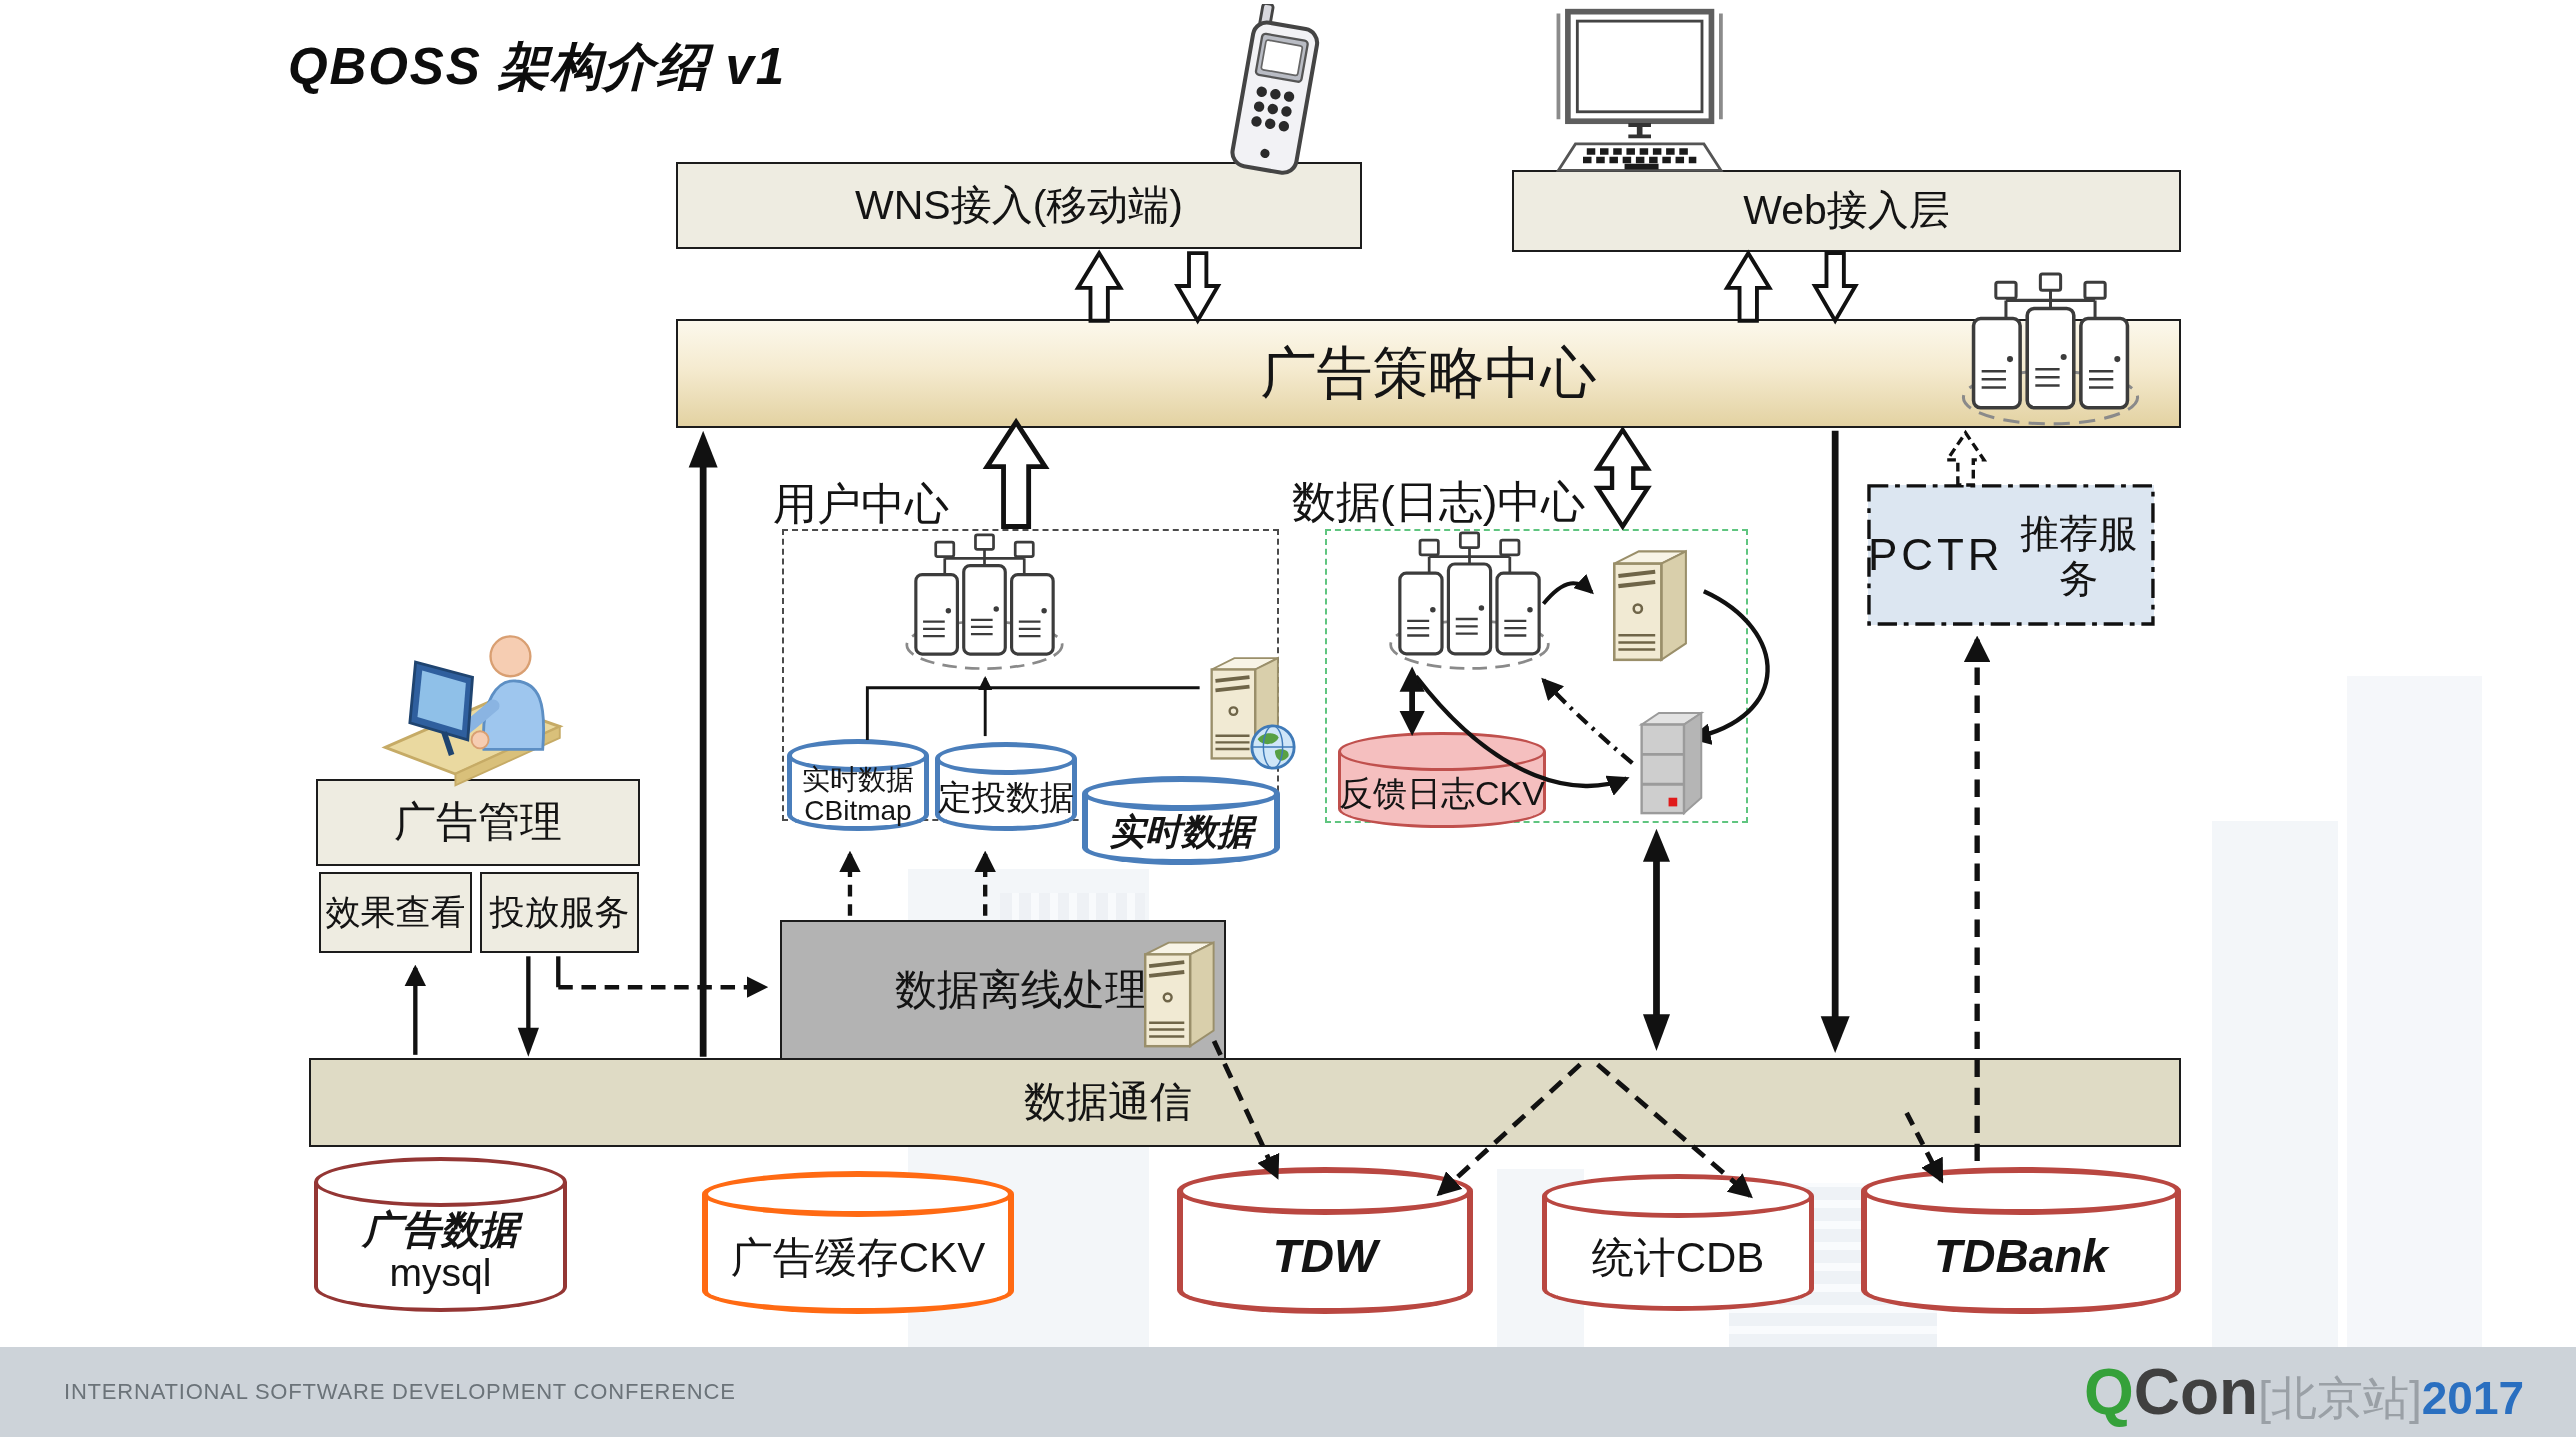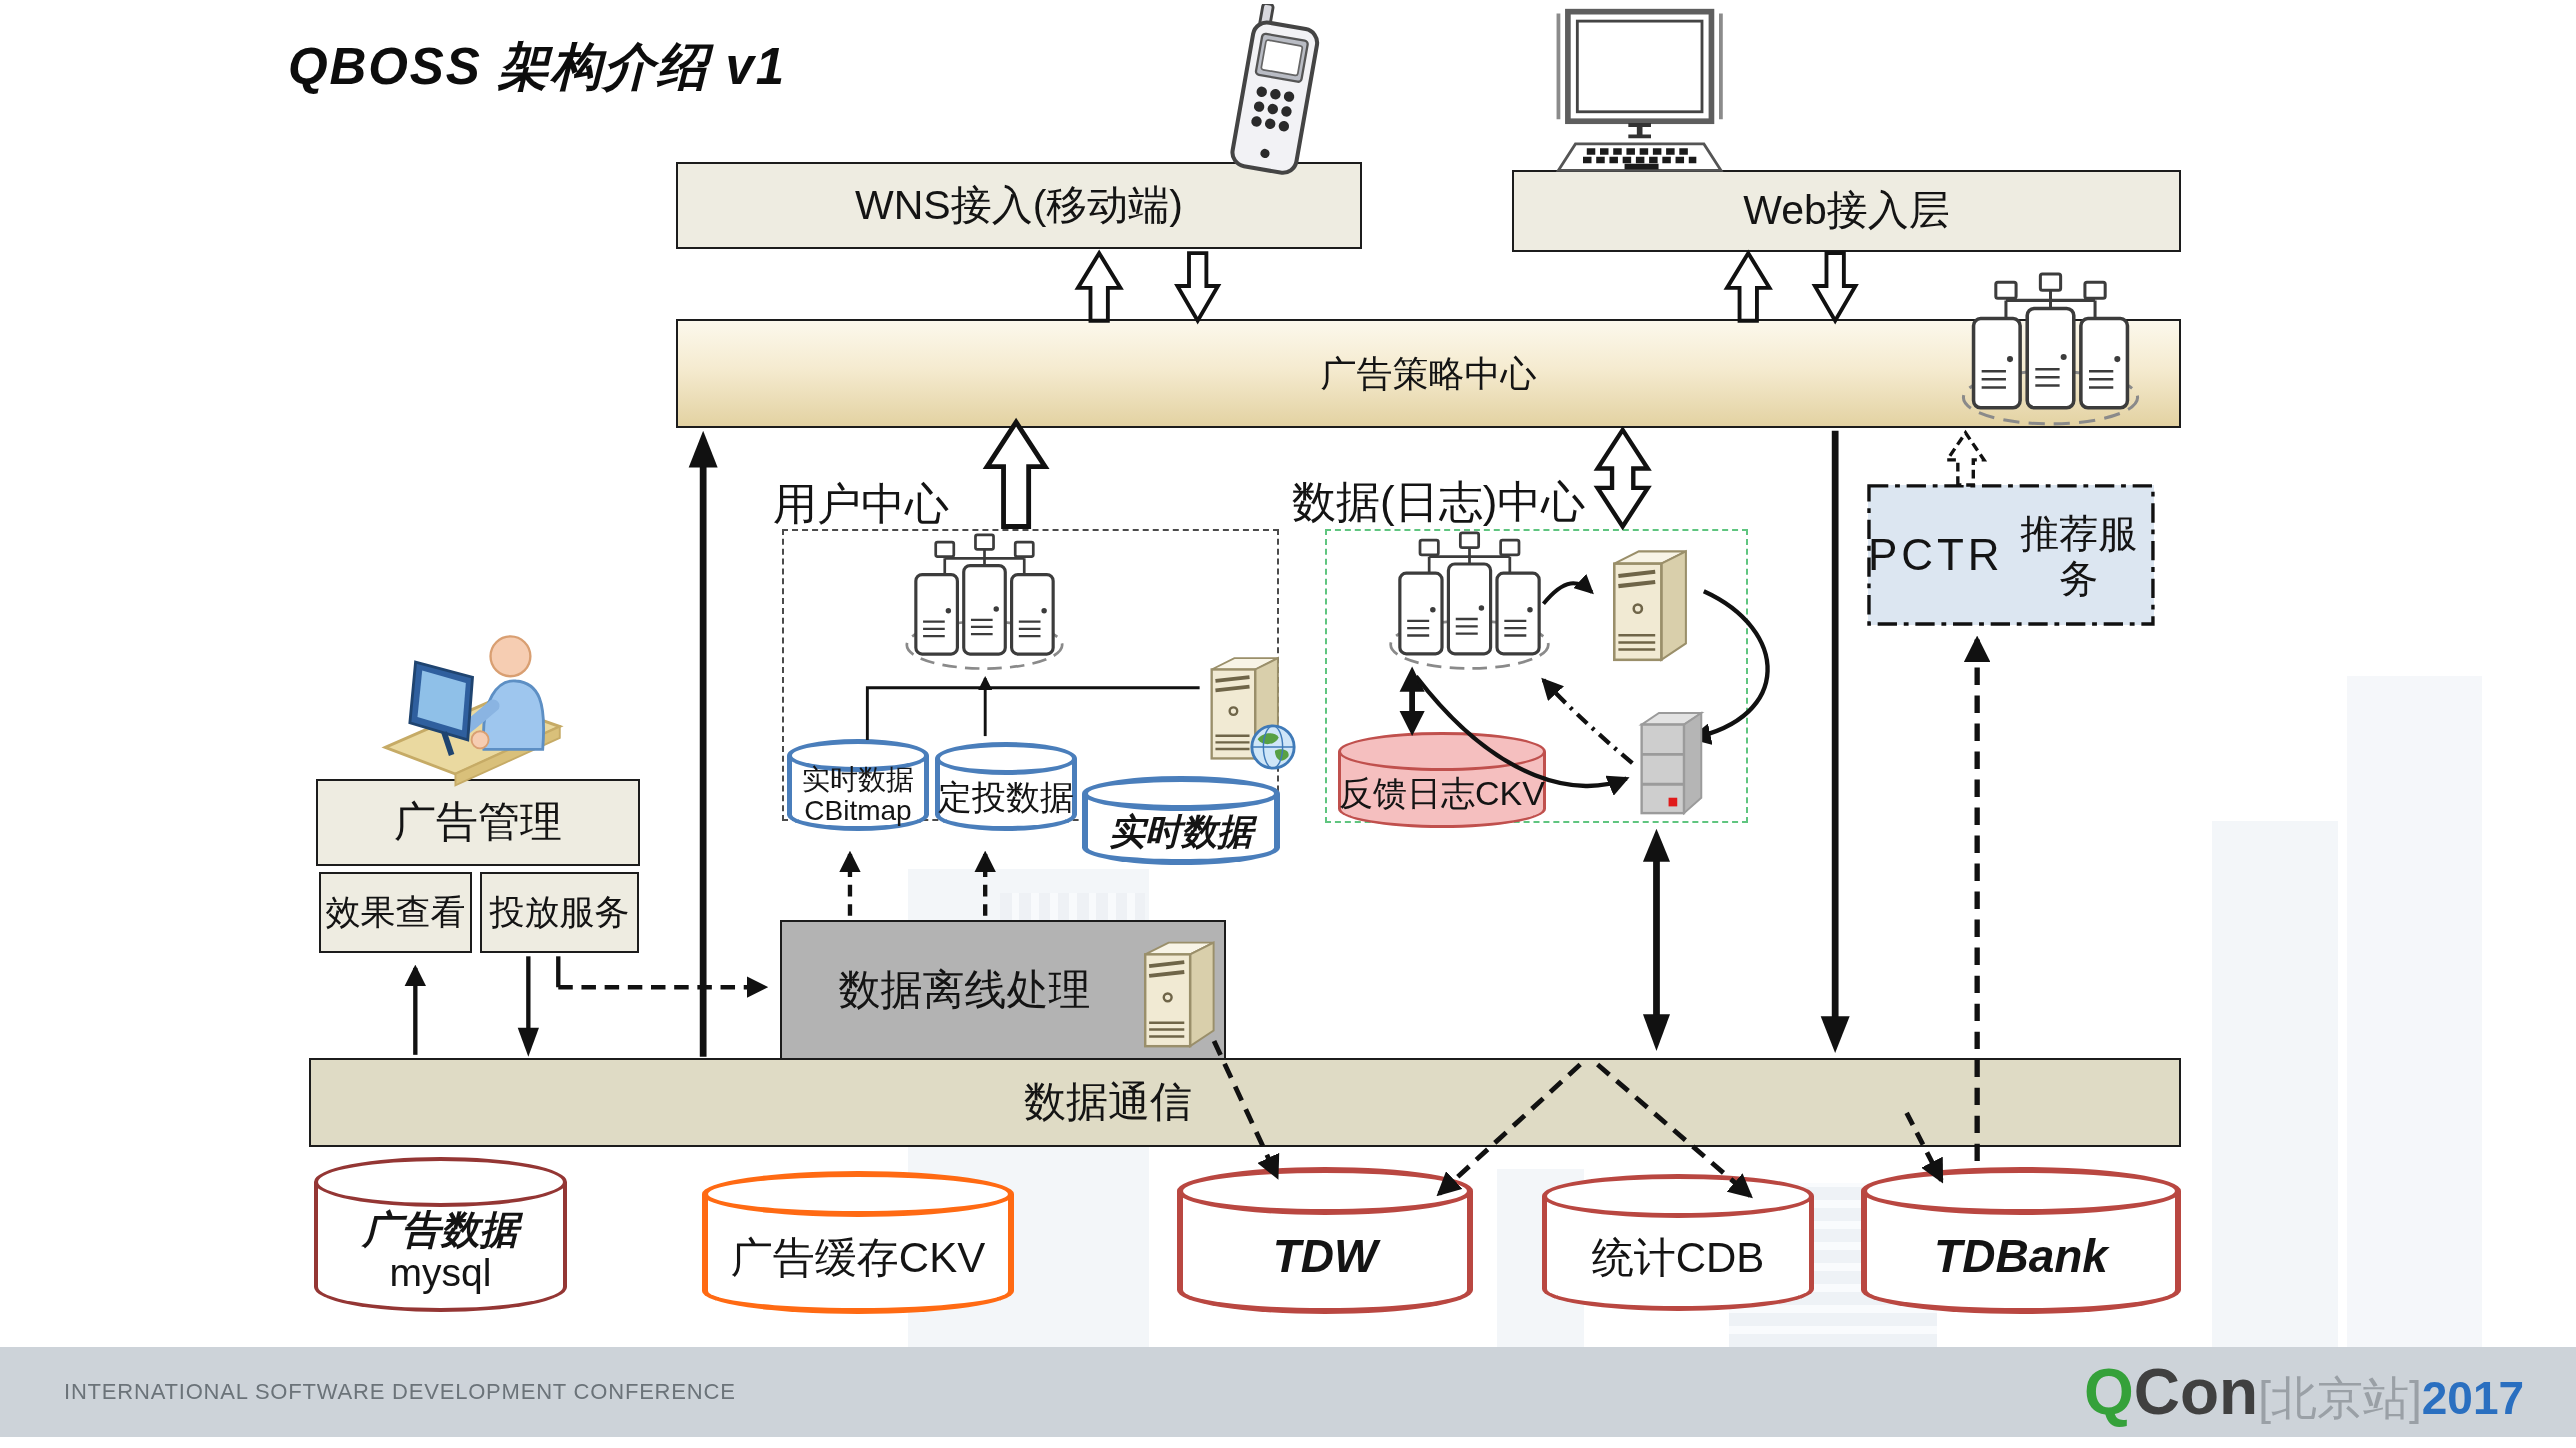--- a/index.html
+++ b/index.html
@@ -8,33 +8,33 @@
   
   .wm{position:absolute;z-index:0;}
   
   .box{position:absolute;z-index:2;box-sizing:border-box;display:flex;align-items:center;justify-content:center;
        border:2.9px solid #1c1c1c;background:#eeece1;text-align:center;line-height:1.15;}
   .plain{position:absolute;z-index:2;white-space:nowrap;}
   
   #title{left:288px;top:33px;font-size:51px;font-weight:bold;font-style:italic;letter-spacing:1.9px;color:#0d0d0d;}
   #wns{left:676px;top:162px;width:686px;height:87px;font-size:41px;}
   #web{left:1512px;top:170px;width:669px;height:82px;font-size:41px;}
-  #strategy{left:676px;top:319px;width:1505px;height:109px;font-size:36px;
+  #strategy{left:676px;top:319px;width:1505px;height:109px;font-size:56px;
             background:linear-gradient(180deg,#fcf8ec 0%,#f5ebd0 45%,#e3d2a2 100%);}
   #user-label{left:773px;top:475px;font-size:44px;}
   #log-label{left:1292px;top:473px;font-size:44px;}
   #user-box{left:782px;top:529px;width:497px;height:292px;border:2.9px dashed #4a4a4a;background:transparent;z-index:1;position:absolute;box-sizing:border-box;}
   #green-box{left:1325px;top:529px;width:423px;height:294px;border:2.9px dashed #5fc57f;background:transparent;z-index:1;position:absolute;box-sizing:border-box;}
   #pctr{left:1868px;top:485px;width:286px;height:140px;background:#dce6f1;border:none;z-index:2;}
   #pctr .l1{font-size:44px;letter-spacing:3.9px;}
   #pctr .l2{font-size:39px;margin-top:3.9px;}
   #ad-mgmt{left:316px;top:779px;width:324px;height:87px;font-size:42px;}
   #effect{left:319px;top:872px;width:153px;height:81px;font-size:35px;}
   #delivery{left:480px;top:872px;width:159px;height:81px;font-size:35px;}
-  #offline{left:780px;top:920px;width:446px;height:141px;background:#b3b3b3;font-size:42px;padding-right:77px;}
+  #offline{left:780px;top:920px;width:446px;height:141px;background:#b3b3b3;font-size:42px;padding-right:77px;justify-content:flex-end;}
   #datacomm{left:309px;top:1058px;width:1872px;height:89px;background:#dfdbc5;font-size:42px;justify-content:flex-start;}
   #datacomm span{position:absolute;left:797px;transform:translateX(-50%);}
   
   .cyl{position:absolute;z-index:2;box-sizing:border-box;}
   .cyl .top{position:absolute;left:0;right:0;top:0;height:var(--eh);border:var(--bw) solid var(--c);
             border-radius:50%;background:var(--fill,#fff);box-sizing:border-box;z-index:2;}
   .cyl .bod{position:absolute;left:0;right:0;top:calc(var(--eh)/2);bottom:0;border:var(--bw) solid var(--c);border-top:none;
             border-radius:0 0 50% 50% / 0 0 var(--er) var(--er);background:var(--fill,#fff);box-sizing:border-box;z-index:1;}
   .cyl .lbl{position:absolute;left:0;right:0;top:calc(var(--eh)*0.75);bottom:3.9px;display:flex;flex-direction:column;
             align-items:center;justify-content:center;z-index:3;text-align:center;line-height:1.12;}

